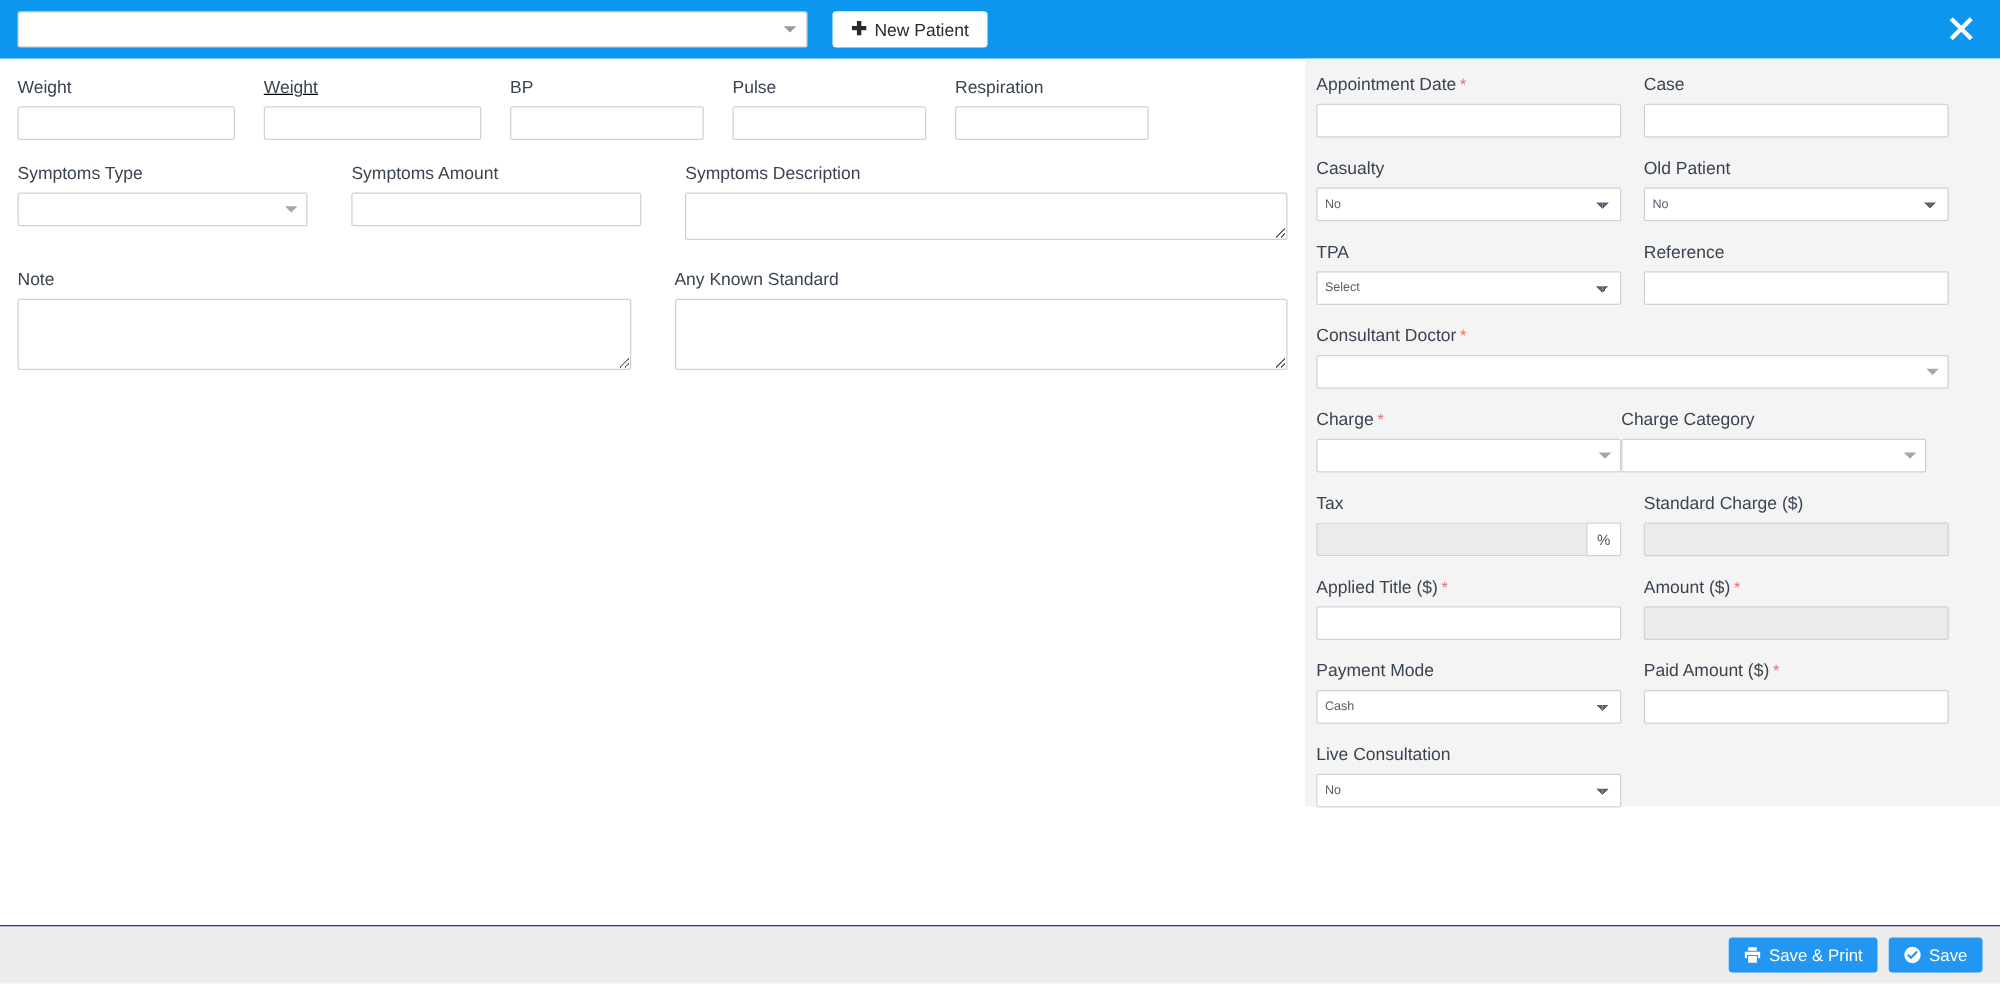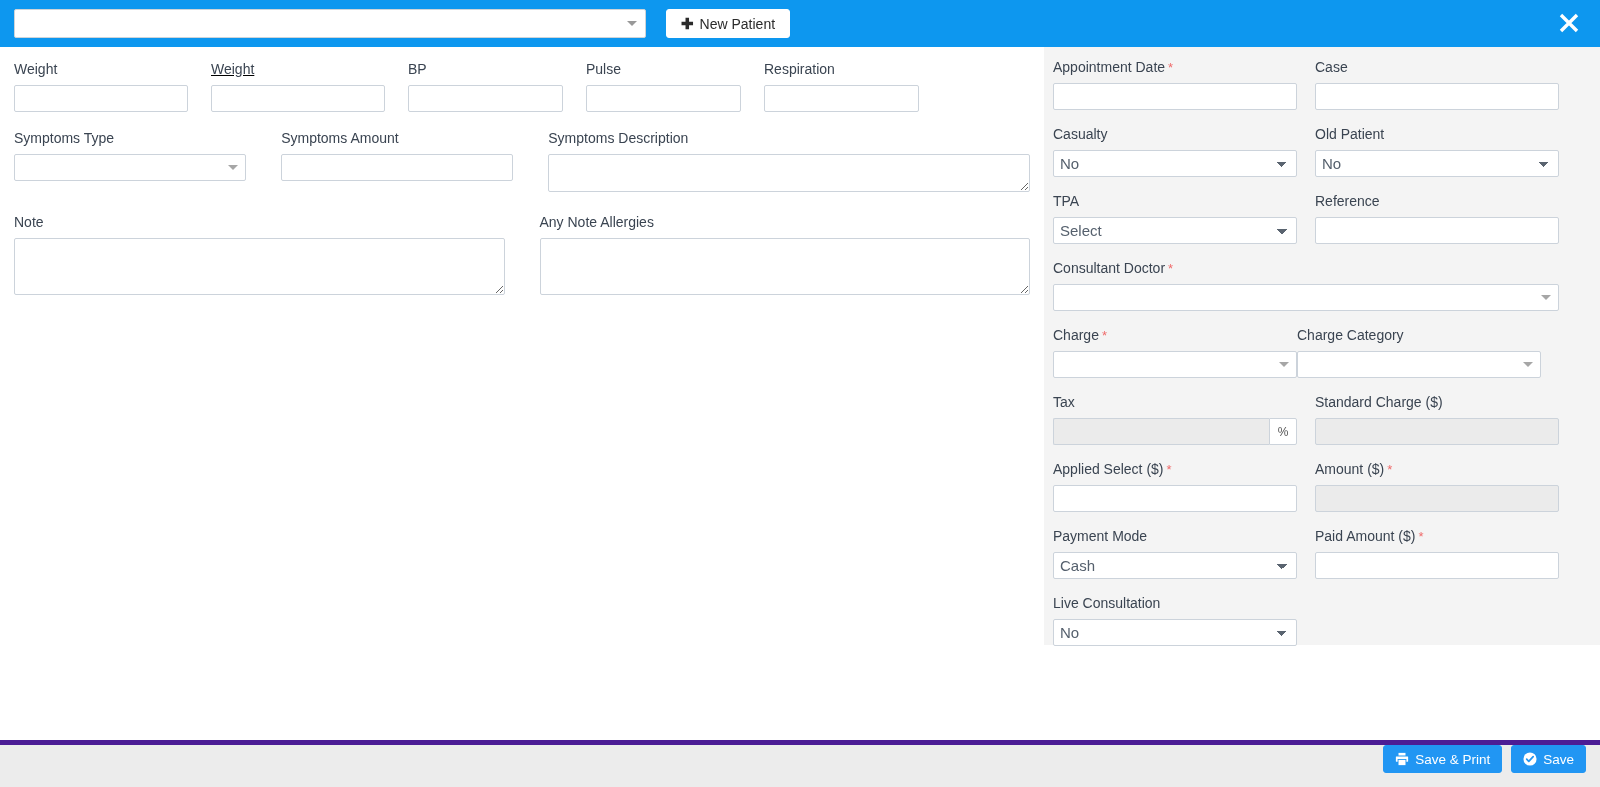--- a/index.html
+++ b/index.html
@@ -206,21 +206,21 @@
   }
   .rcol.left  { margin-right: 18px; }
   .rcol.full  { width: 506px; margin-right: 0; }
 
   select.fsel {
     width: 100%;
     height: 27px;
     border: 1px solid #ccd3db;
     border-radius: 2px;
     background-color: #ffffff;
-    font-size: 15px;
+    font-size: 10px;
     color: #55606d;
     padding: 0 22px 0 6px;
     outline: none;
     -webkit-appearance: none;
     -moz-appearance: none;
     appearance: none;
     font-family: "Liberation Sans", sans-serif;
     background-image:
       linear-gradient(45deg, transparent 50%, #5a6470 50%),
       linear-gradient(135deg, #5a6470 50%, transparent 50%);
@@ -266,23 +266,23 @@
     font-size: 12px;
     color: #555;
   }
 
   
   .modal-footer {
     position: absolute;
     left: 0; bottom: 0;
     width: 1600px; height: 47px;
     background: #ececec;
-    border-top: 5px solid #4c1d95;
-    display: flex;
-    align-items: flex-start;
+    border-top: 1px solid #4c1d95;
+    display: flex;
+    align-items: center;
     justify-content: flex-end;
     padding-right: 14px;
     gap: 9px;
     padding-left: 24px;
   }
   .btn-blue {
     height: 28px;
     background: #2196f3;
     border: 1px solid #2196f3;
     border-radius: 3px;
@@ -370,21 +370,21 @@
           <textarea class="farea" rows="2" style="height: 38px;"></textarea>
         </div>
       </div>
 
       <div class="frow rowgap">
         <div class="g-note">
           <label class="fl">Note</label>
           <textarea class="farea" rows="3" style="height: 57px;"></textarea>
         </div>
         <div class="g-allergy">
-          <label class="fl">Any Note Allergies</label>
+          <label class="fl">Any Known Standard</label>
           <textarea class="farea" rows="3" style="height: 57px;"></textarea>
         </div>
       </div>
 
     </div>
 
     <div class="right-pane">
       <div class="rgrid">
 
         <div class="rcol left">
@@ -467,21 +467,21 @@
           </div>
         </div>
 
         <div class="rcol">
           <label class="fl">Standard Charge ($)</label>
           <input class="ftext disabled" type="text" readonly="" value="" style="">
         </div>
 
         <div class="rcol left">
           <label class="fl">
-            <span>Applied Select ($)</span><span class="req">*</span>
+            <span>Applied Title ($)</span><span class="req">*</span>
           </label>
           <input class="ftext" type="text" value="" style="">
         </div>
 
         <div class="rcol">
           <label class="fl">
             <span>Amount ($)</span><span class="req">*</span>
           </label>
           <input class="ftext disabled" type="text" readonly="" value="" style="">
         </div>

